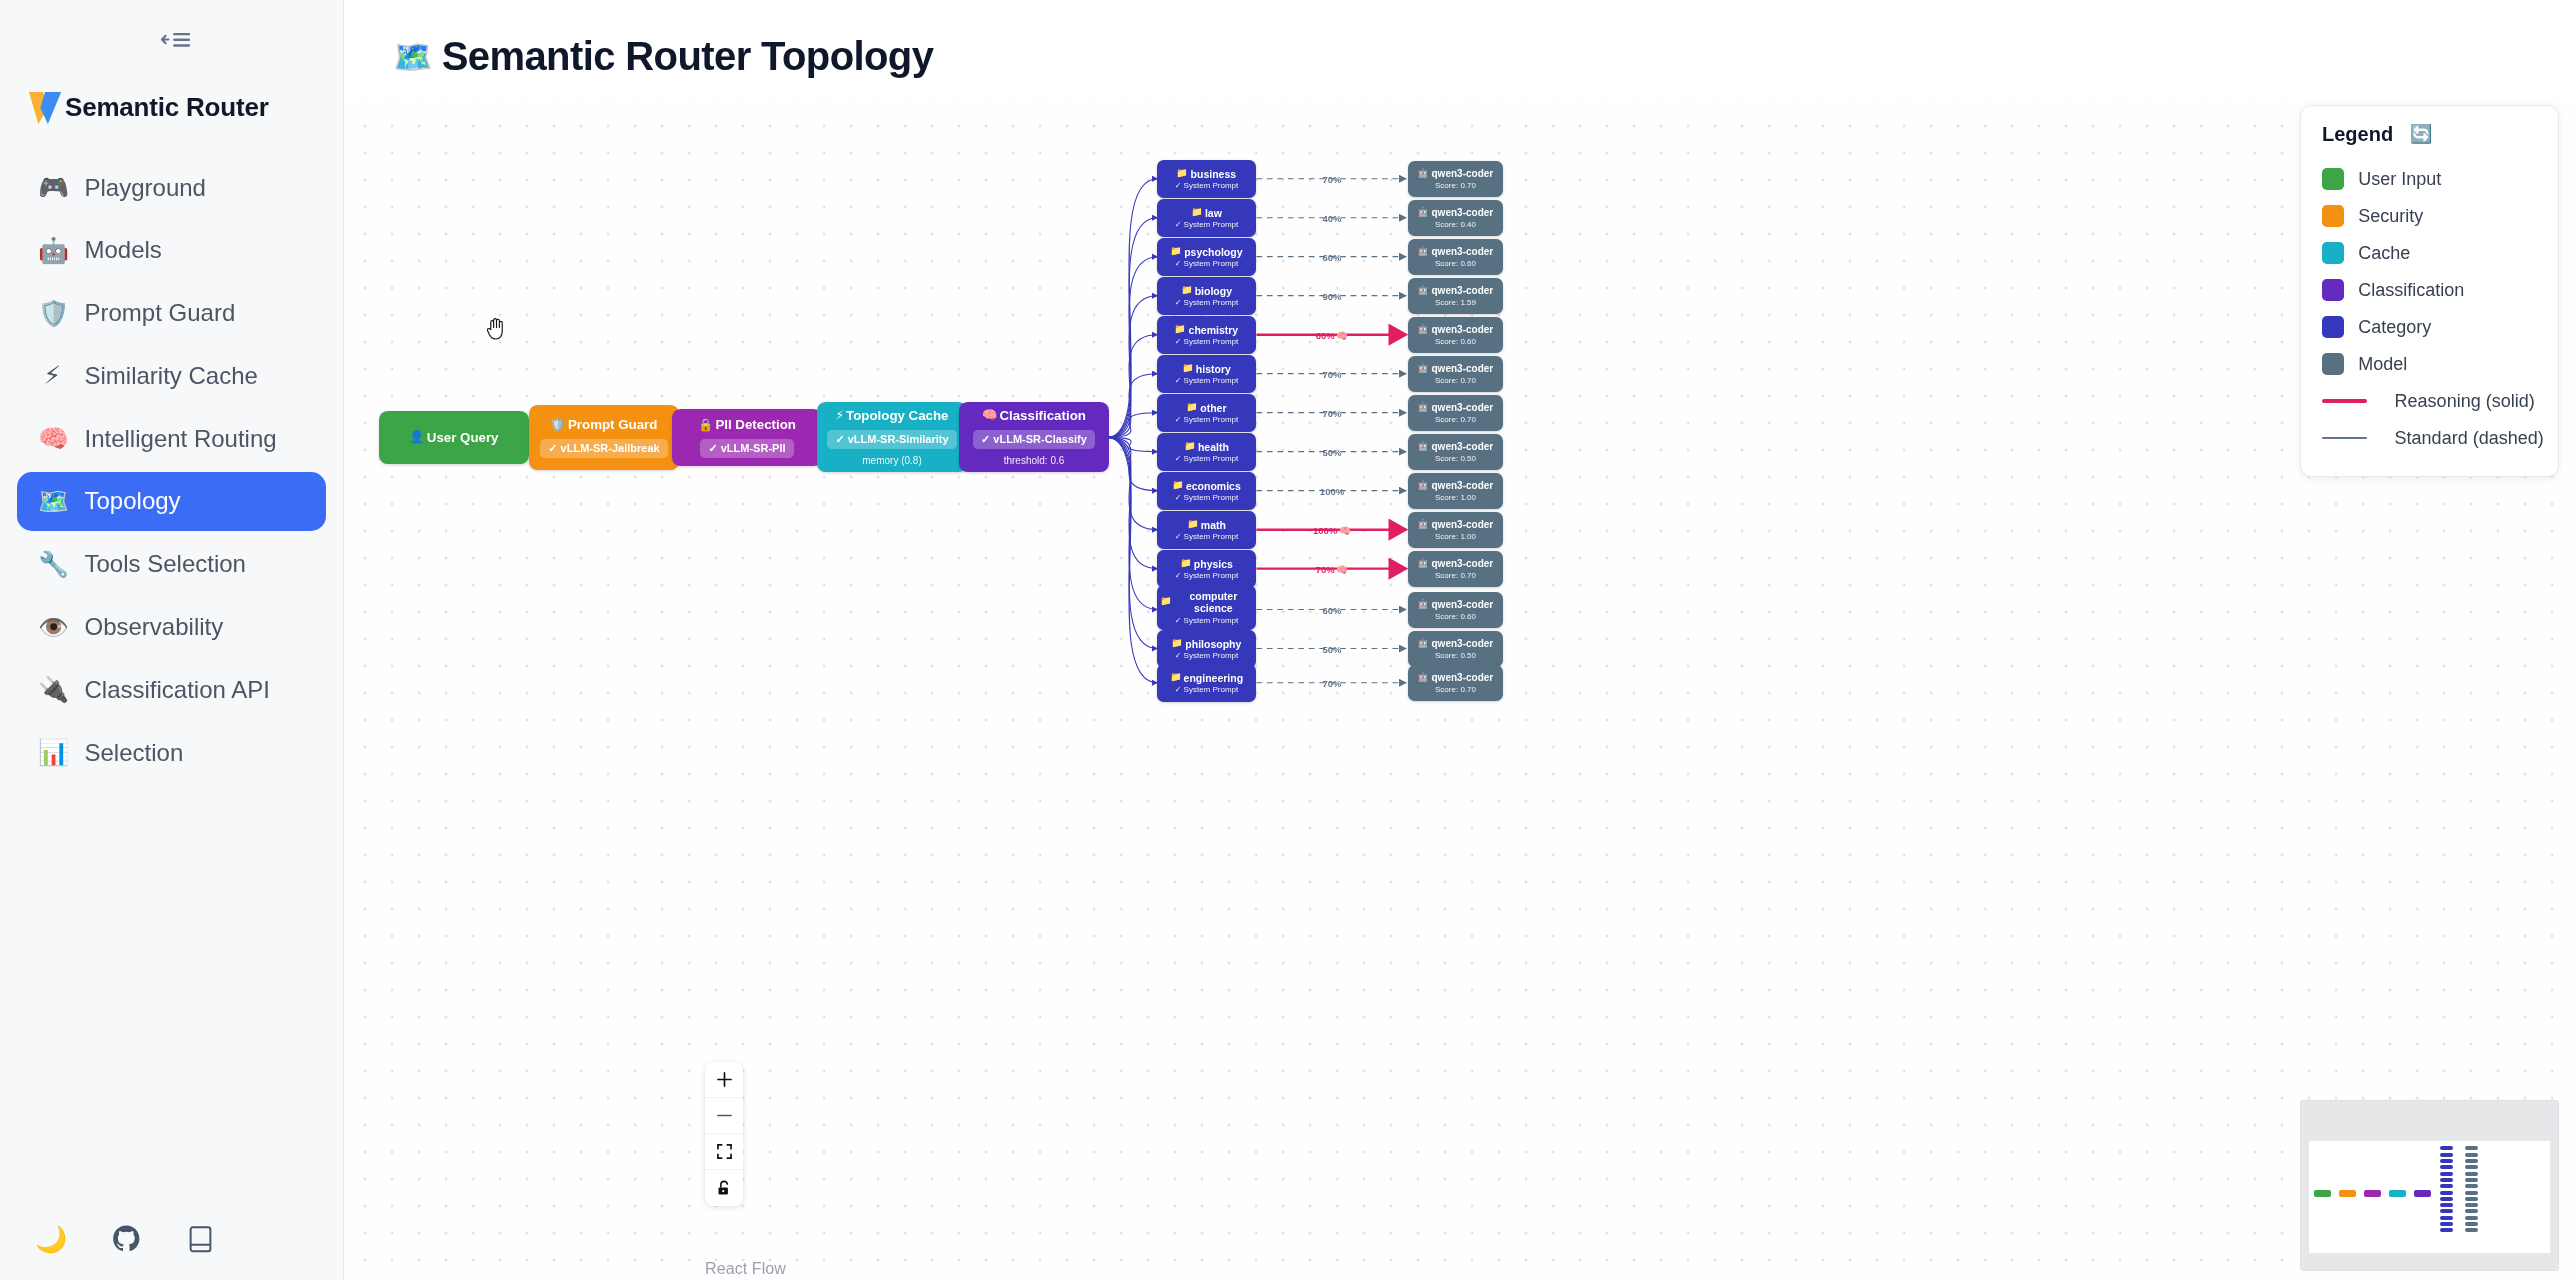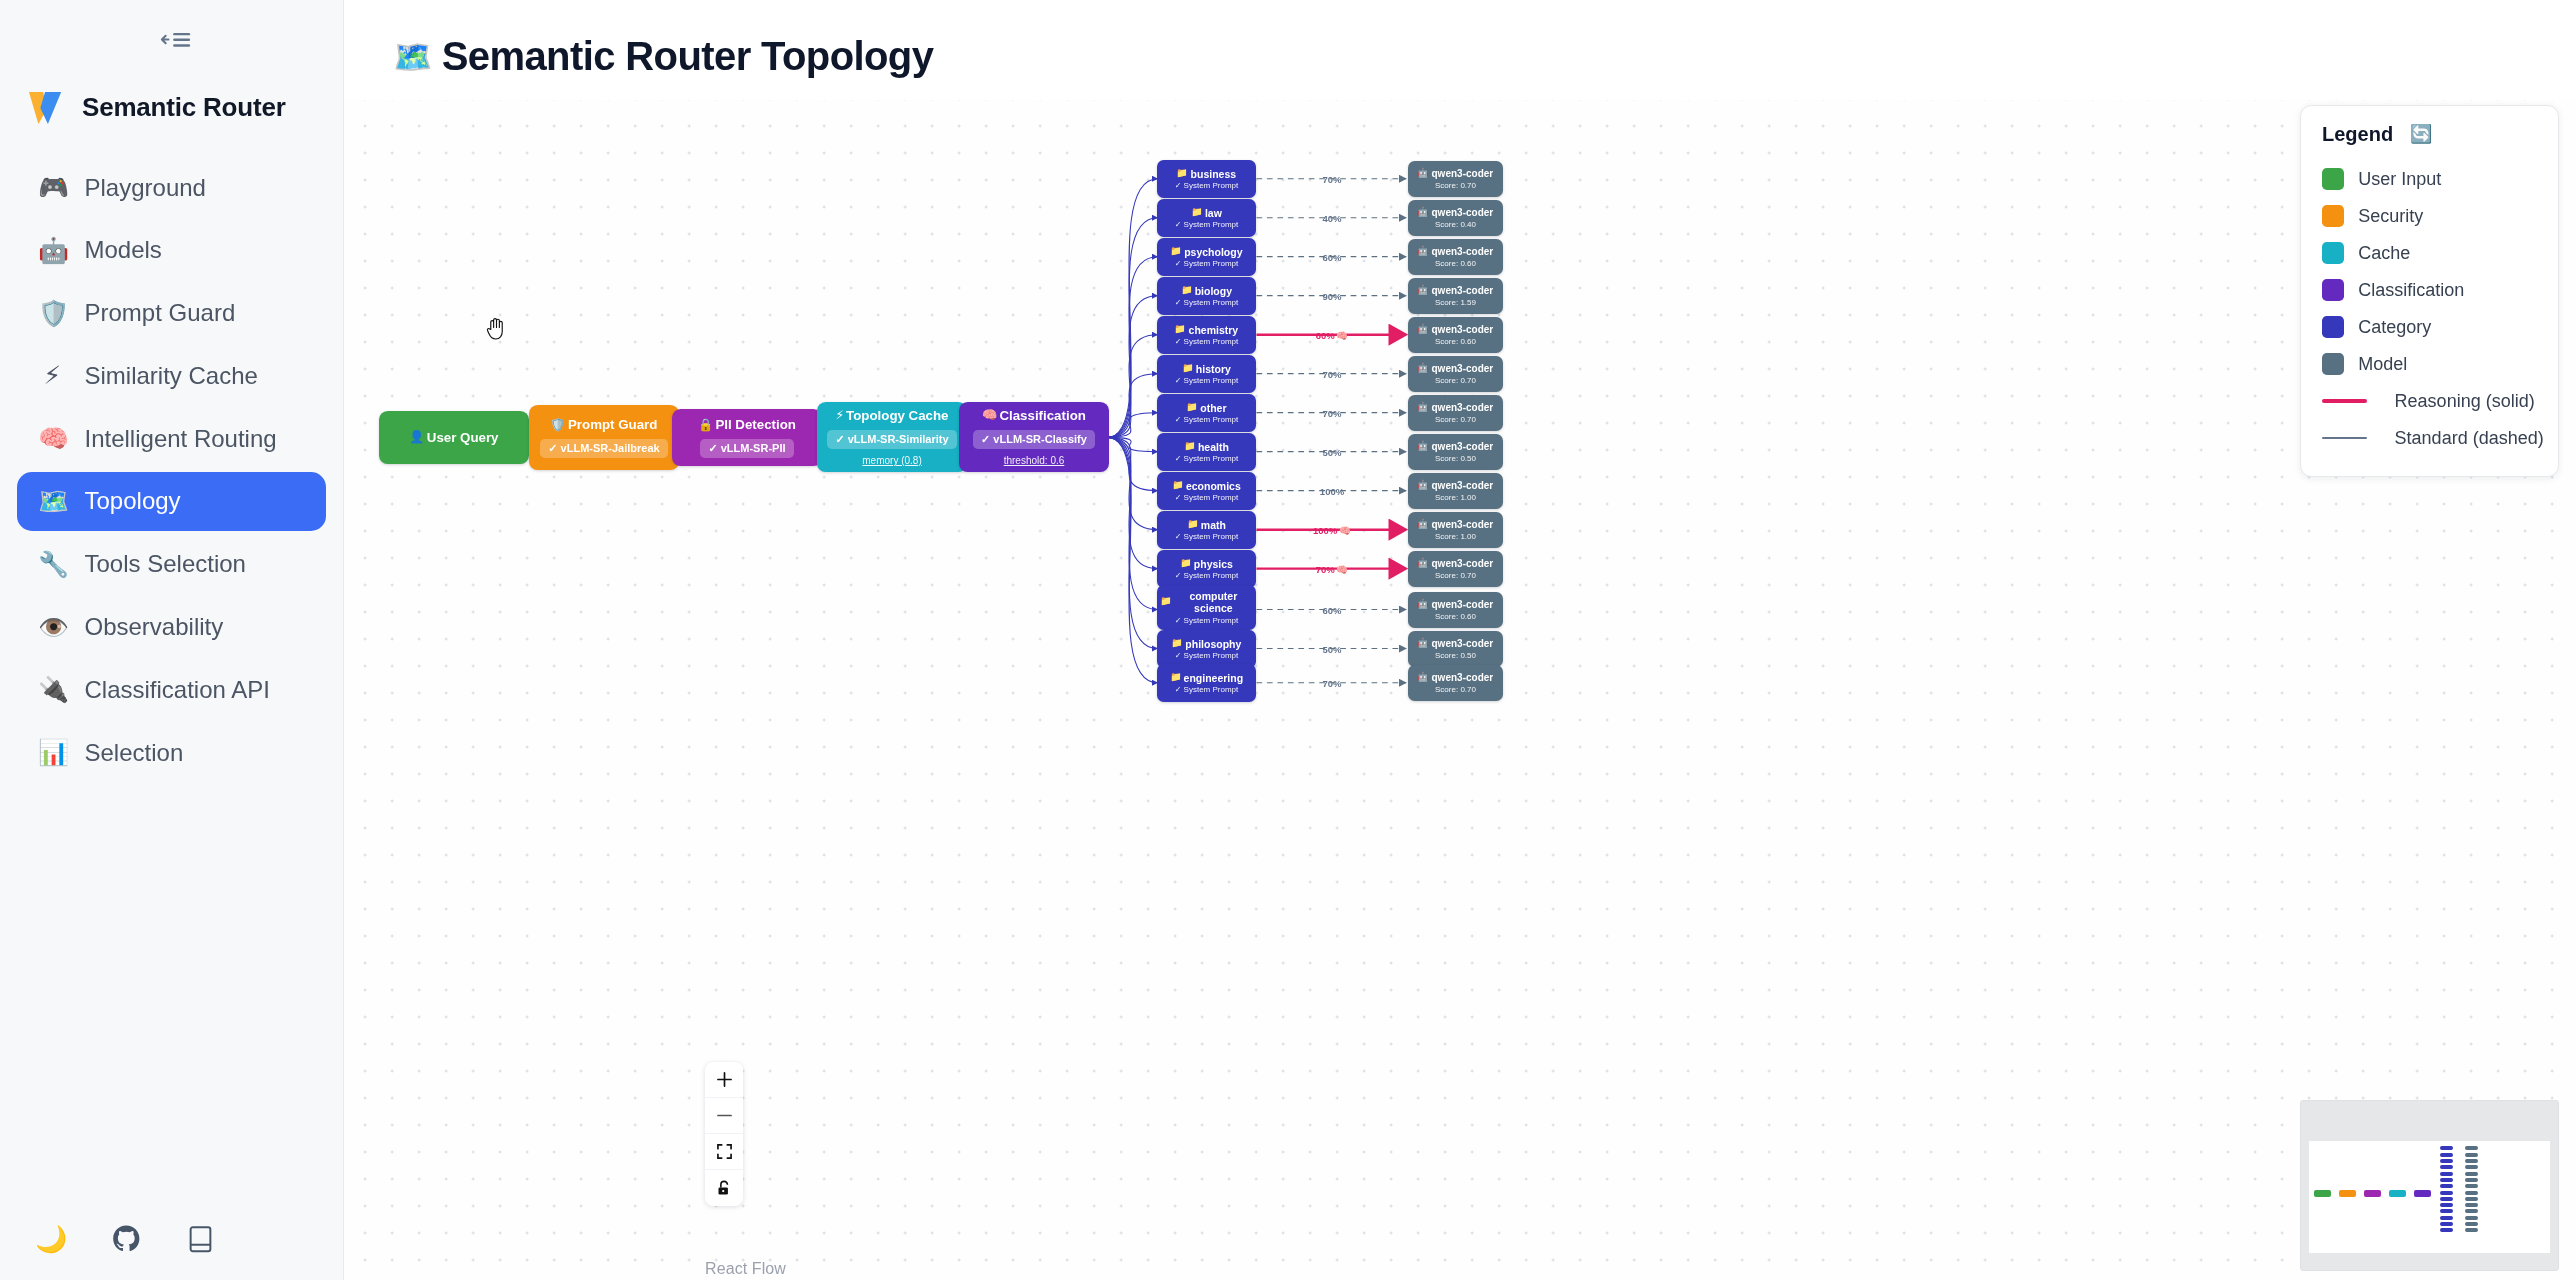--- a/index.html
+++ b/index.html
@@ -29,21 +29,20 @@
     align-items: center;
     justify-content: center;
     padding-left: 9.5px;
   }
   .collapse-ico { display: flex; align-items: center; gap: 2.9px; color: #64748b; }
   .collapse-ico svg { display: block; }
 
   .brand {
     display: flex;
     align-items: center;
-    gap: 17px;
     padding: 0 0 0 27px;
     height: 59px;
     margin-bottom: 21px;
   }
   .brand-logo { width: 38px; height: 36px; flex: 0 0 38px; }
   .brand-name {
     font-size: 26px;
     font-weight: 700;
     color: #111827;
     letter-spacing: -0.2px;
@@ -164,21 +163,21 @@
   .node .n-title .ne { font-family: "DejaVu Sans", sans-serif; font-size: 12.4px; }
   .node .n-chip {
     margin-top: 6.7px;
     font-size: 11px;
     font-weight: 600;
     padding: 2.9px 8.6px;
     border-radius: 4.8px;
     background: rgba(255,255,255,0.26);
     white-space: nowrap;
   }
-  .node .n-meta { margin-top: 6.7px; font-size: 10px; opacity: 0.92; text-decoration: underline; }
+  .node .n-meta { margin-top: 6.7px; font-size: 10px; opacity: 0.92; }
 
   .n-user   { width: 150px; height: 53px; background: #3ba548; }
   .n-guard  { width: 150px; height: 65px; background: #f59110; }
   .n-pii    { width: 150px; height: 57px; background: #9c27b0; }
   .n-cache  { width: 150px; height: 70px; background: #17b0c4; }
   .n-class  { width: 150px; height: 70px; background: #6429bf; }
 
   .n-cat {
     width: 99px; min-height: 38px; background: #3538ba; border-radius: 6.7px;
     padding: 4.8px 3.8px;

